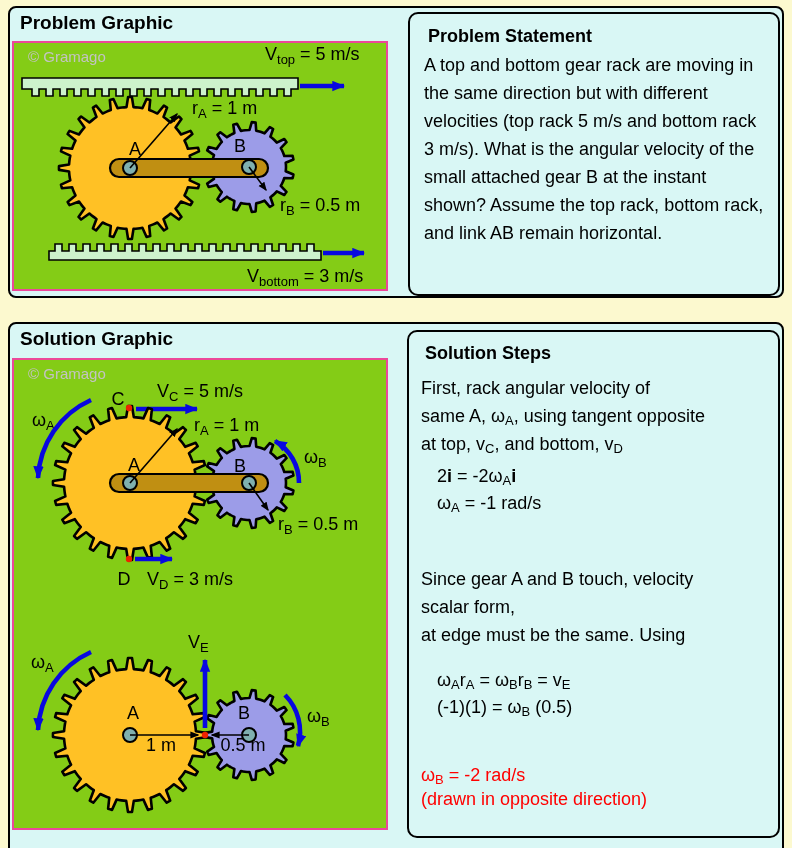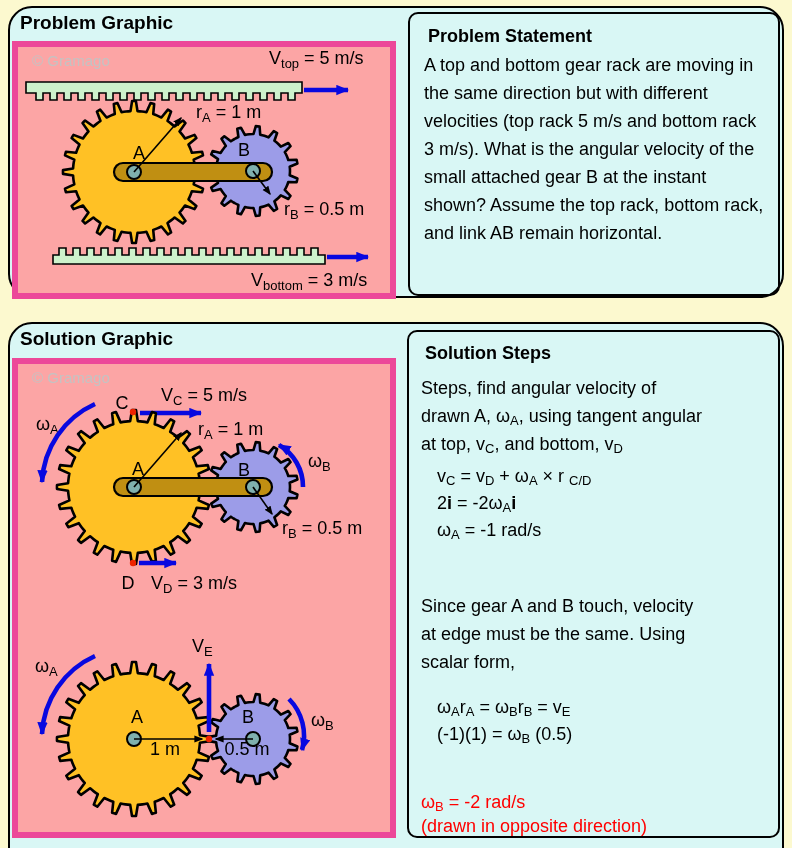--- a/index.html
+++ b/index.html
@@ -1,23 +1,23 @@
 <!DOCTYPE html>
 <html style="--page-bg: #FCF9CF; --panel-bg: #D9F7F5; --gear-a: #FFC125; --gear-b: #9C9CE8; --link: #C08F12; --hub: #7FB0AE; --rack: #CDF2CC; --blue: #0808E0; --red: #FF0000; --dot: #EE2200; --wm: #C3C3C3;"><head>
 <meta charset="utf-8">
 <style>
   html,body{margin:0;padding:0}
   body{width:792px;height:848px;position:relative;overflow:hidden;
        background:var(--page-bg);font-family:"Liberation Sans",sans-serif;color:#000}
   .panel{position:absolute;background:var(--panel-bg);border:2px solid #000;
-         border-radius:24px;box-sizing:border-box}
+         border-radius:8px;box-sizing:border-box}
   #panel-problem{left:8px;top:6px;width:776px;height:292px}
   #panel-solution{left:8px;top:322px;width:776px;height:586px}
   .panel h2{position:absolute;left:10px;top:4px;margin:0;font-size:19px;font-weight:bold}
-  .gbox{position:absolute;background:#fca5a5;border:6px solid #ec4899}
+  .gbox{position:absolute;background:#84cc16;border:2px solid #ec4899}
   #gbox-problem{left:2px;top:33px;width:372px;height:246px}
   #gbox-solution{left:2px;top:34px;width:372px;height:468px}
   .gbox svg{display:block}
   .sbox{position:absolute;border:2px solid #000;border-radius:10px;box-sizing:border-box}
   #sbox-problem{left:398px;top:4px;width:372px;height:284px;padding:8px 10px 0 14px}
   #sbox-steps{left:397px;top:6px;width:373px;height:508px;padding:7px 6px 0 12px}
   .sbox h3{margin:4px;font-size:18px;font-weight:bold;}
   #statement-body{margin:4px 0 0 0;font-size:18px;line-height:28px}
   .ln{margin:0;font-size:18px;line-height:28px}
   .stext{margin-top:10px}
@@ -152,31 +152,30 @@
       <text class="lbl mid" x="229" y="391">0.5 m</text>
 
       <text class="lbl" x="293" y="362"><tspan>ω</tspan><tspan class="sub" dy="4">B</tspan></text>
       <path class="blue" d="M271,335 A52,52 0 0 1 284,386" marker-end="url(#mBlue)"></path>
     </svg>
   </div>
 
   <div class="sbox" id="sbox-steps">
     <h3>Solution Steps</h3>
     <div class="stext">
-      <p class="ln"><span>Steps, find angular velocity of</span></p>
-      <p class="ln"><span>drawn A, ω</span><sub>A</sub><span>, using tangent angular</span></p>
+      <p class="ln"><span>First, rack angular velocity of</span></p>
+      <p class="ln"><span>same A, ω</span><sub>A</sub><span>, using tangent opposite</span></p>
       <p class="ln"><span>at top, v</span><sub>C</sub><span>, and bottom, v</span><sub>D</sub></p>
       <div class="eqs">
-        <p class="ln"><span>v</span><sub>C</sub><span> = v</span><sub>D</sub><span> + ω</span><sub>A</sub><span> × r </span><sub>C/D</sub></p>
         <p class="ln"><span>2</span><b>i</b><span> = -2ω</span><sub>A</sub><b>i</b></p>
         <p class="ln"><span>ω</span><sub>A</sub><span> = -1 rad/s</span></p>
       </div>
       <p class="ln p2">Since gear A and B touch, velocity</p>
+      <p class="ln">scalar form,</p>
       <p class="ln">at edge must be the same. Using</p>
-      <p class="ln">scalar form,</p>
       <div class="eqs eqs2">
         <p class="ln"><span>ω</span><sub>A</sub><span>r</span><sub>A</sub><span> = ω</span><sub>B</sub><span>r</span><sub>B</sub><span> = v</span><sub>E</sub></p>
         <p class="ln"><span>(-1)(1) = ω</span><sub>B</sub><span> (0.5)</span></p>
       </div>
       <div class="result">
         <p class="ln"><span>ω</span><sub>B</sub><span> = -2 rad/s</span></p>
         <p class="ln">(drawn in opposite direction)</p>
       </div>
     </div>
   </div>

